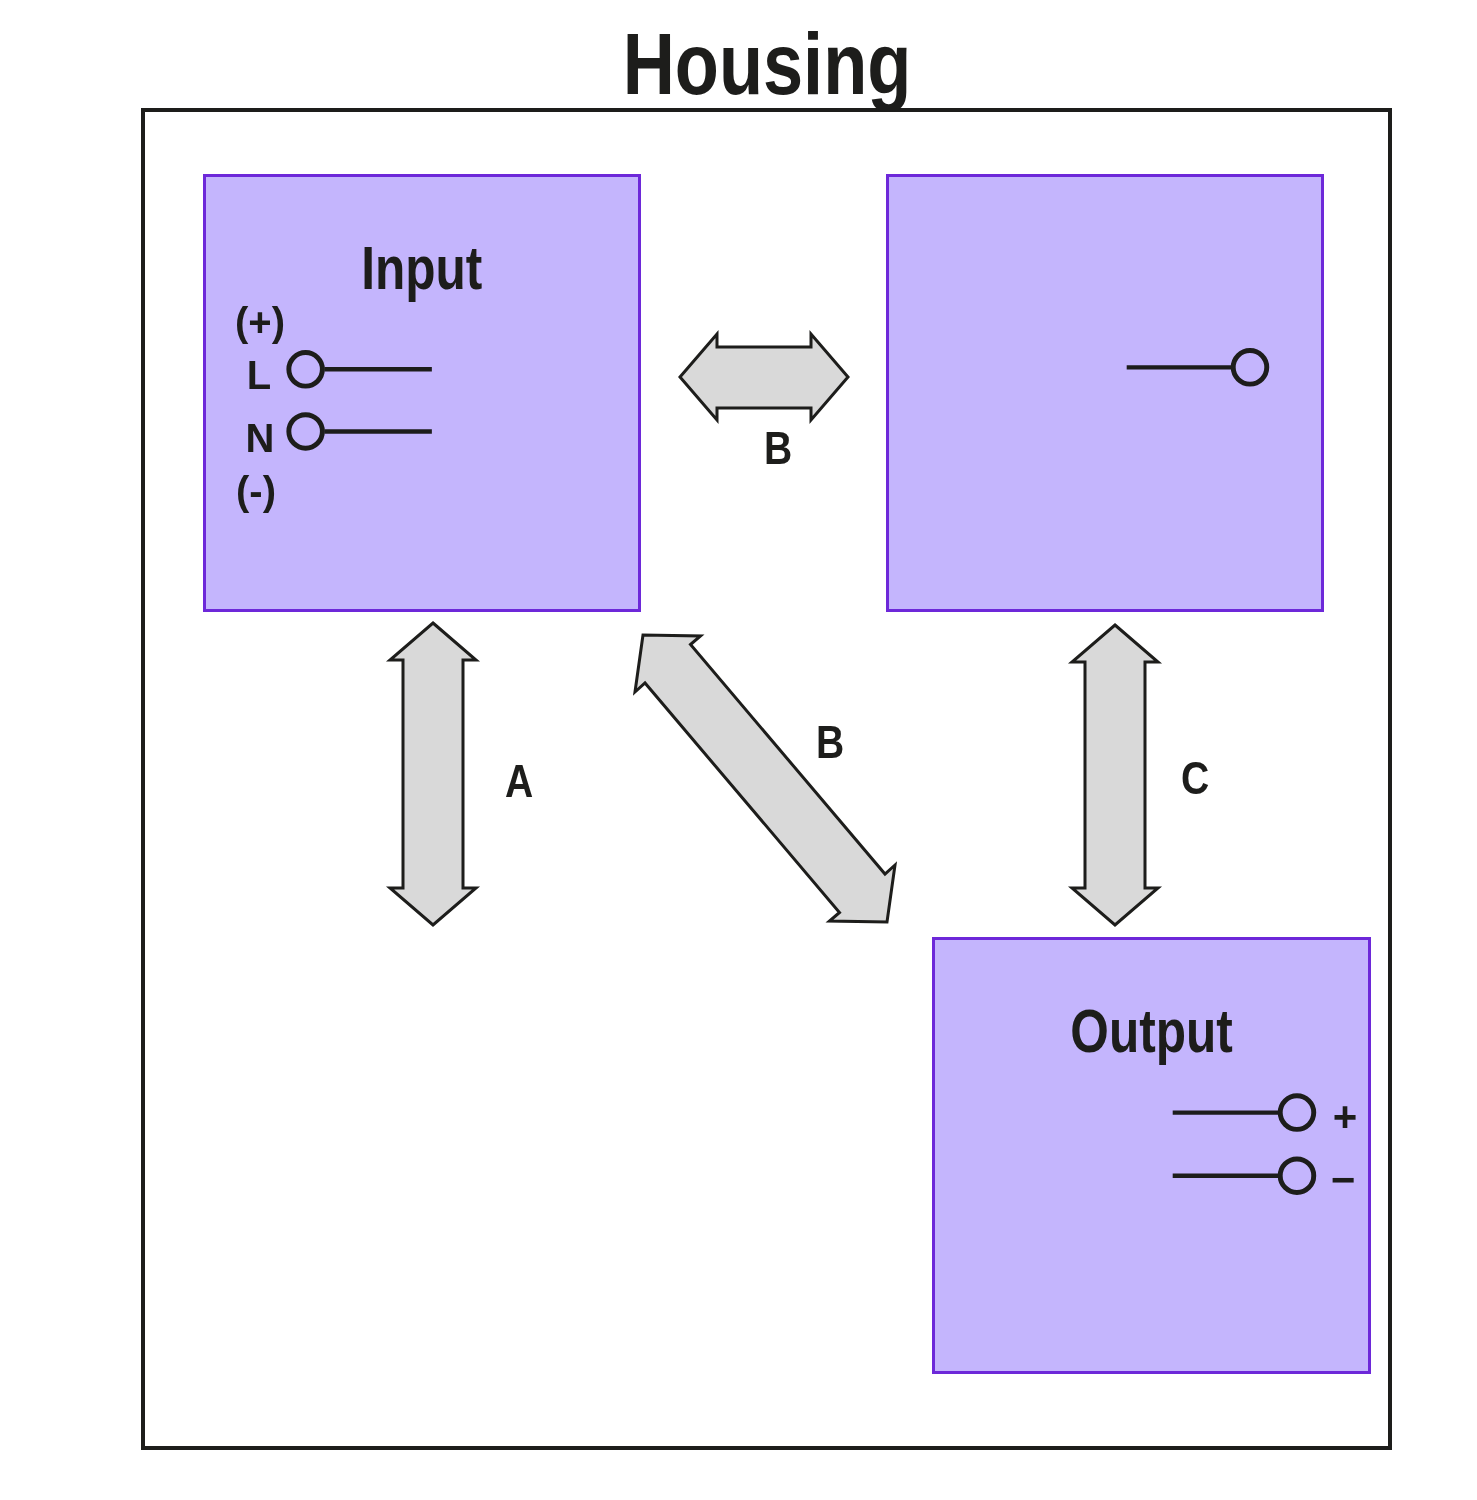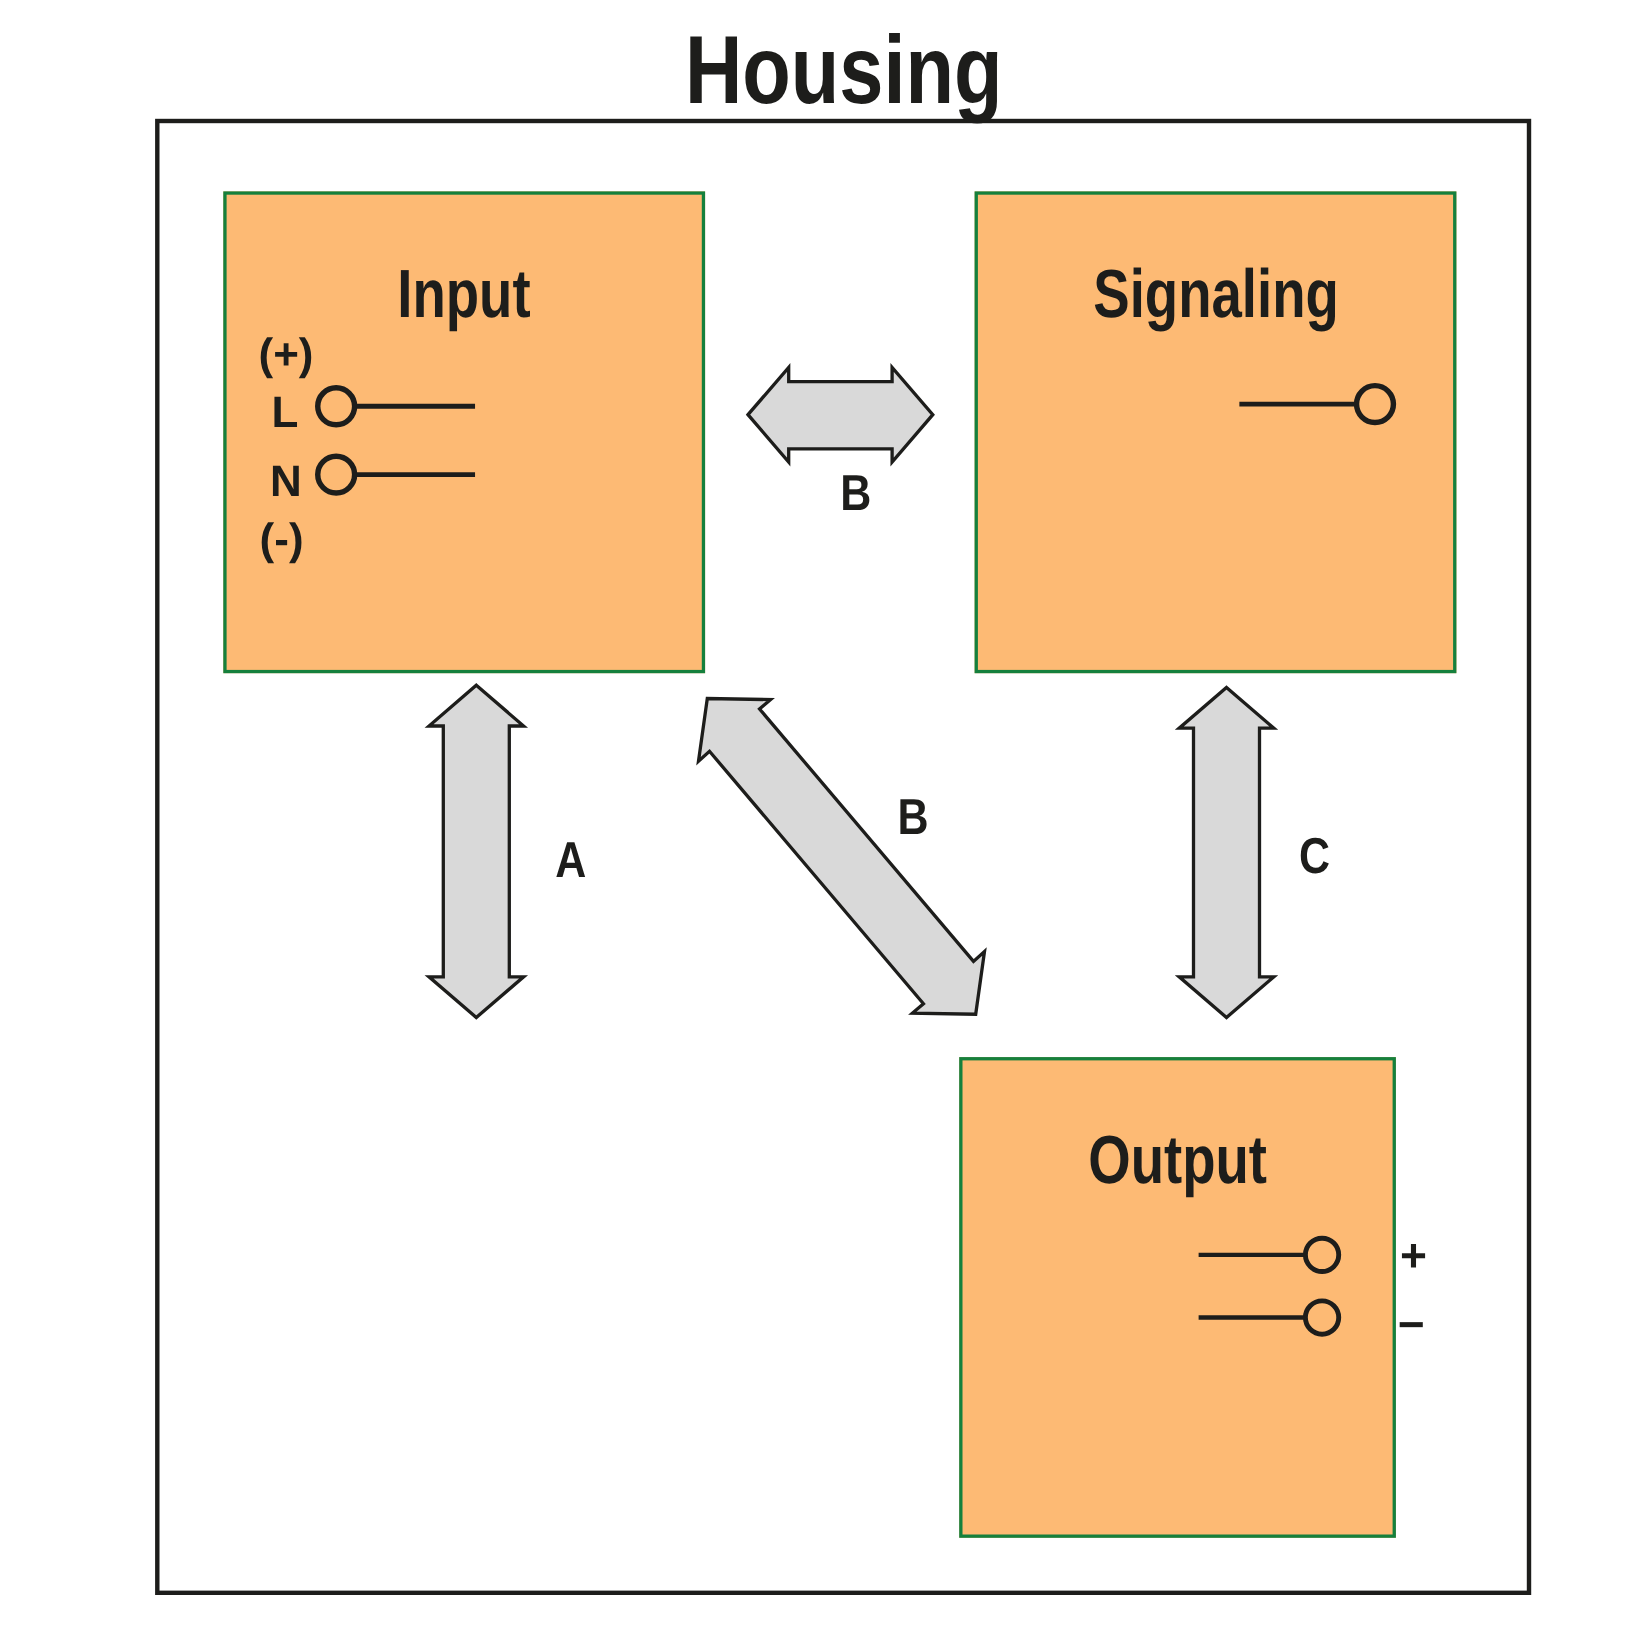--- a/index.html
+++ b/index.html
@@ -13,26 +13,26 @@
     position:absolute;left:141px;top:108px;width:1251px;height:1342px;
     border:4px solid #1d1d1b;box-sizing:border-box;background:transparent;
   }
   
   #housing-title{
     position:absolute;left:767px;top:20px;font-size:88px;line-height:1;
     white-space:nowrap;transform:translateX(-50%) scaleX(0.82);z-index:5;
   }
   
   .box{
-    position:absolute;background:#fdba74;border:3px solid #15803d;box-sizing:border-box;padding-left:24px;
+    position:absolute;background:#c4b5fd;border:3px solid #6d28d9;box-sizing:border-box;padding-left:24px;
   }
   #box-input    {left:203px;top:174px;width:438px;height:438px;}
   #box-signaling{left:886px;top:174px;width:438px;height:438px;}
   #box-pe       {left:203px;top:937px;width:439px;height:437px;}
-  #box-output   {left:872px;top:937px;width:397px;height:437px;margin-top:24px;}
+  #box-output   {left:932px;top:937px;width:439px;height:437px;}
   .box-title{
     position:absolute;left:0;right:0;top:60px;text-align:center;
     font-size:62px;line-height:1;white-space:nowrap;
   }
   .box-title>span{display:inline-block;transform:scaleX(0.80);}
   .box-svg{position:absolute;left:0;top:0;width:100%;height:100%;}
   
   .tlabel{
     position:absolute;font-size:40px;line-height:1;white-space:nowrap;
     transform:translate(-50%,-50%);
@@ -67,23 +67,20 @@
     <div class="tlabel" style="left:50px;top:314px;">(-)</div>
     <svg class="box-svg" viewBox="0 0 438 438">
       <circle class="term" cx="101" cy="195" r="17"></circle>
       <line class="wire" x1="120" y1="195" x2="229" y2="195"></line>
       <circle class="term" cx="101" cy="258" r="17"></circle>
       <line class="wire" x1="120" y1="258" x2="229" y2="258"></line>
     </svg>
   </div>
 
   <div id="box-signaling" class="box">
-    <div class="box-title">
-      <span>Signaling</span>
-    </div>
     <svg class="box-svg" viewBox="0 0 438 438">
       <line class="wire" x1="241" y1="193" x2="350" y2="193"></line>
       <circle class="term" cx="366" cy="193" r="17"></circle>
     </svg>
   </div>
 
 
   <div id="box-output" class="box">
     <div class="box-title">
       <span>Output</span>

